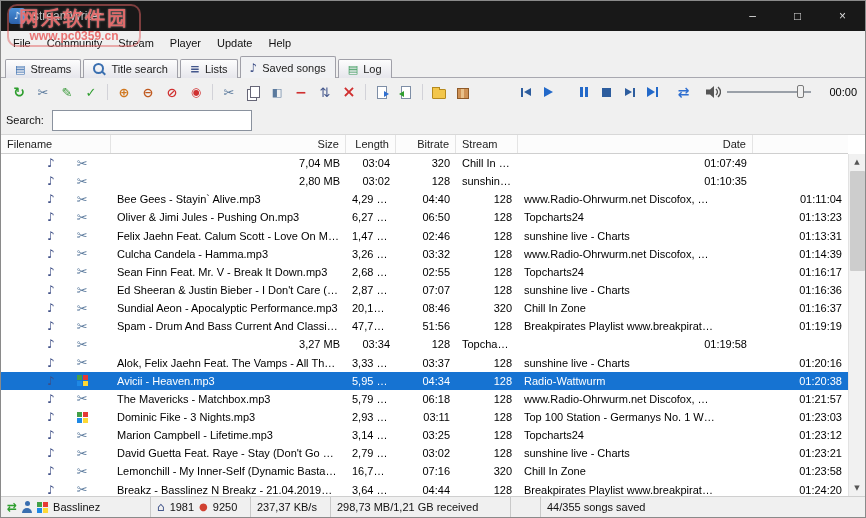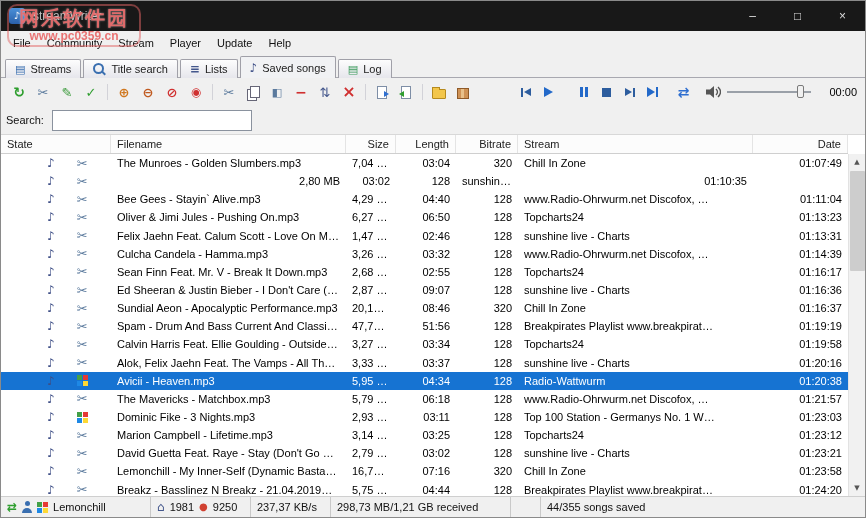--- a/index.html
+++ b/index.html
@@ -254,35 +254,33 @@
     </span>
   </div>
 
   <div class="searchrow">
     <span class="search-label">Search:</span>
     <input class="search-input" type="text" value="" style="">
   </div>
 
   <div class="tablewrap">
     <div class="thead">
-        <span class="hcell">State</span>
         <span class="hcell">Filename</span>
         <span class="hcell ar">Size</span>
         <span class="hcell ar">Length</span>
         <span class="hcell ar">Bitrate</span>
         <span class="hcell">Stream</span>
         <span class="hcell ar">Date</span>
       </div>
     <div class="tbody">
         <div class="trow">
           <span class="cell c-state">
             <span class="gicon" style="color: rgb(61, 78, 134); font-size: 12px;">♪</span>
             <span class="gicon" style="color: rgb(91, 122, 157); font-size: 13px;">✂</span>
           </span>
-          <span class="cell">The Munroes - Golden Slumbers.mp3</span>
           <span class="cell ar">7,04 MB</span>
           <span class="cell ar">03:04</span>
           <span class="cell ar">320</span>
           <span class="cell">Chill In Zone</span>
           <span class="cell ar">01:07:49</span>
         </div>
         <div class="trow">
           <span class="cell c-state">
             <span class="gicon" style="color: rgb(61, 78, 134); font-size: 12px;">♪</span>
             <span class="gicon" style="color: rgb(91, 122, 157); font-size: 13px;">✂</span>
@@ -353,21 +351,21 @@
           <span class="cell">Topcharts24</span>
           <span class="cell ar">01:16:17</span>
         </div>
         <div class="trow">
           <span class="cell c-state">
             <span class="gicon" style="color: rgb(61, 78, 134); font-size: 12px;">♪</span>
             <span class="gicon" style="color: rgb(91, 122, 157); font-size: 13px;">✂</span>
           </span>
           <span class="cell">Ed Sheeran &amp; Justin Bieber - I Don't Care (…</span>
           <span class="cell ar">2,87 MB</span>
-          <span class="cell ar">09:07</span>
+          <span class="cell ar">07:07</span>
           <span class="cell ar">128</span>
           <span class="cell">sunshine live - Charts</span>
           <span class="cell ar">01:16:36</span>
         </div>
         <div class="trow">
           <span class="cell c-state">
             <span class="gicon" style="color: rgb(61, 78, 134); font-size: 12px;">♪</span>
             <span class="gicon" style="color: rgb(91, 122, 157); font-size: 13px;">✂</span>
           </span>
           <span class="cell">Sundial Aeon - Apocalyptic Performance.mp3</span>
@@ -387,21 +385,20 @@
           <span class="cell ar">51:56</span>
           <span class="cell ar">128</span>
           <span class="cell">Breakpirates Playlist www.breakpirat…</span>
           <span class="cell ar">01:19:19</span>
         </div>
         <div class="trow">
           <span class="cell c-state">
             <span class="gicon" style="color: rgb(61, 78, 134); font-size: 12px;">♪</span>
             <span class="gicon" style="color: rgb(91, 122, 157); font-size: 13px;">✂</span>
           </span>
-          <span class="cell">Calvin Harris Feat. Ellie Goulding - Outside…</span>
           <span class="cell ar">3,27 MB</span>
           <span class="cell ar">03:34</span>
           <span class="cell ar">128</span>
           <span class="cell">Topcharts24</span>
           <span class="cell ar">01:19:58</span>
         </div>
         <div class="trow">
           <span class="cell c-state">
             <span class="gicon" style="color: rgb(61, 78, 134); font-size: 12px;">♪</span>
             <span class="gicon" style="color: rgb(91, 122, 157); font-size: 13px;">✂</span>
@@ -484,40 +481,40 @@
           <span class="cell ar">320</span>
           <span class="cell">Chill In Zone</span>
           <span class="cell ar">01:23:58</span>
         </div>
         <div class="trow">
           <span class="cell c-state">
             <span class="gicon" style="color: rgb(61, 78, 134); font-size: 12px;">♪</span>
             <span class="gicon" style="color: rgb(91, 122, 157); font-size: 13px;">✂</span>
           </span>
           <span class="cell">Breakz - Basslinez N Breakz - 21.04.2019…</span>
-          <span class="cell ar">5,75 MB</span>
+          <span class="cell ar">3,64 MB</span>
           <span class="cell ar">04:44</span>
           <span class="cell ar">128</span>
           <span class="cell">Breakpirates Playlist www.breakpirat…</span>
           <span class="cell ar">01:24:20</span>
         </div>
       </div>
     <div class="vscroll">
       <span class="sb-btn gicon" style="color: rgb(85, 85, 85); font-size: 7px;">▲</span>
       <span class="sb-thumb"></span>
       <span class="sb-btn sb-down gicon" style="color: rgb(85, 85, 85); font-size: 7px;">▼</span>
     </div>
   </div>
 
   <div class="statusbar">
     <div class="sb-sec" style="width:150px">
       <span class="gicon" style="color: rgb(46, 158, 46); font-size: 12px; font-weight: bold;">⇄</span>
       <span class="cicon ci-person-icon"></span>
       <span class="cicon ci-blocks-icon"></span>
-      <span>Lemonchill</span>
+      <span>Basslinez</span>
     </div>
     <div class="sb-sec" style="width:100px">
       <span class="gicon" style="color: rgb(68, 87, 140); font-size: 12px;">⌂</span>
       <span>1981</span>
       <span class="gicon" style="color: rgb(208, 64, 48); font-size: 10px;">●</span>
       <span>9250</span>
     </div>
     <div class="sb-sec" style="width:80px">
       <span>237,37 KB/s</span>
     </div>

